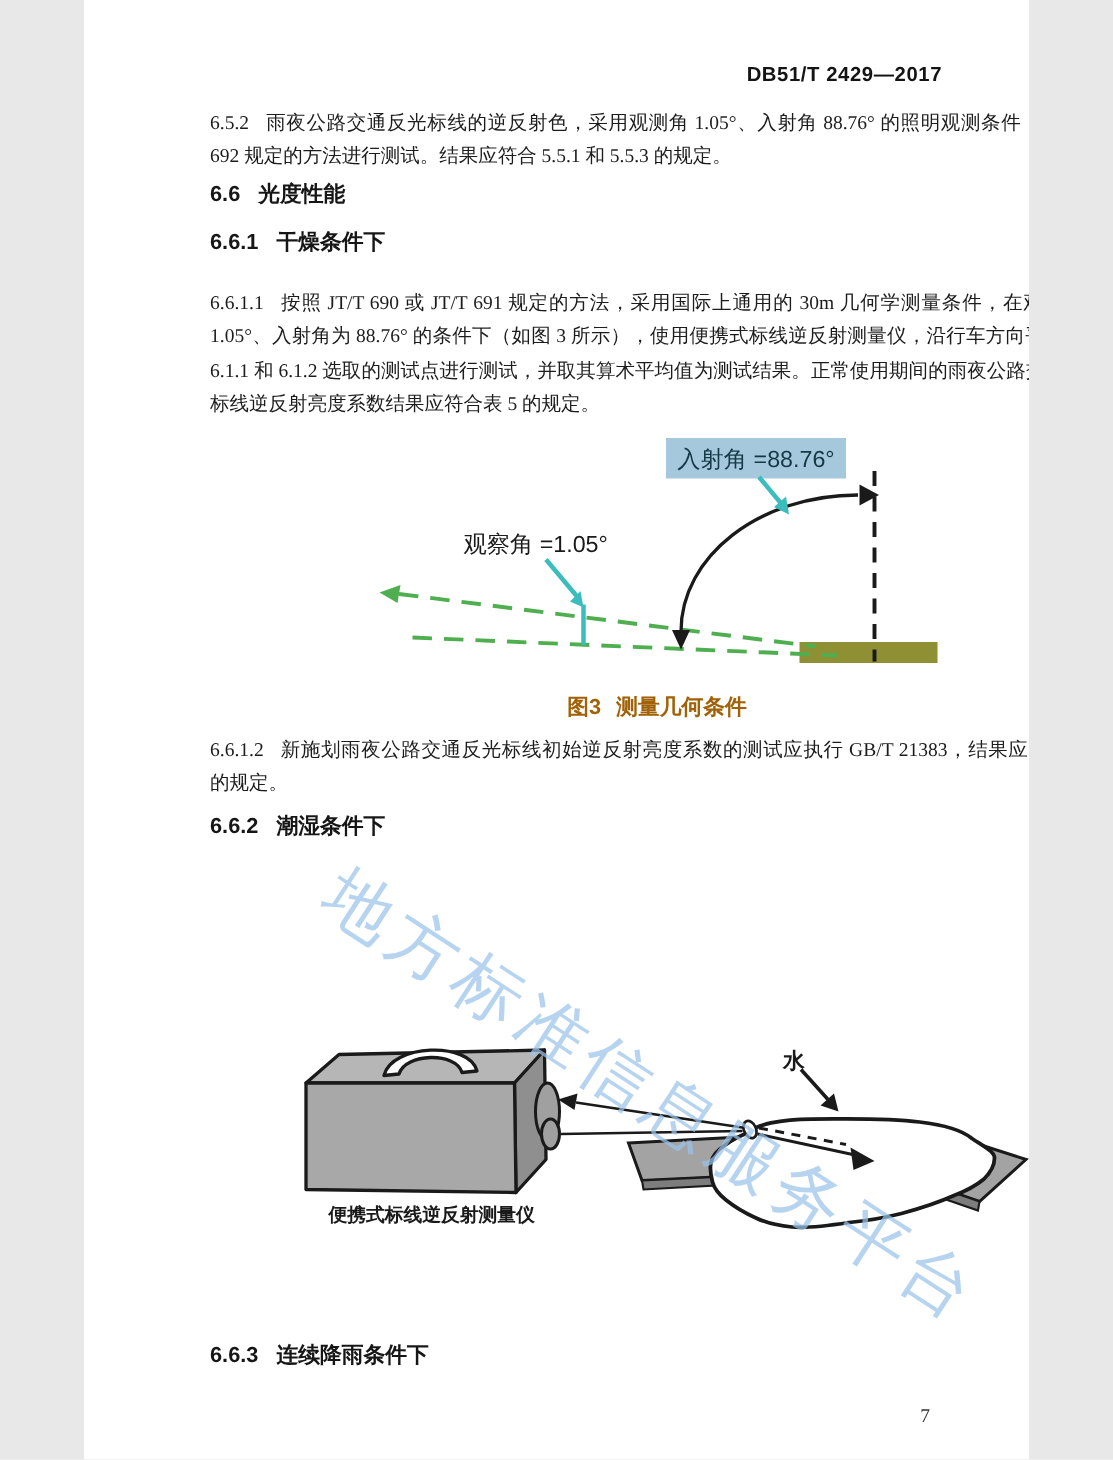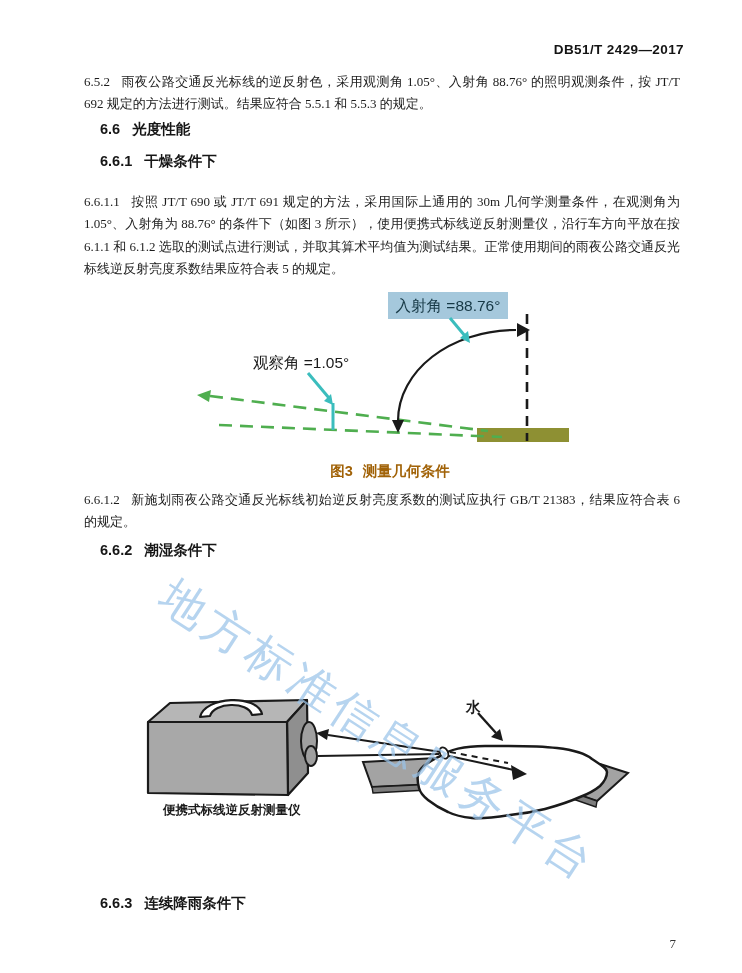--- a/index.html
+++ b/index.html
@@ -1,37 +1,37 @@
 <!DOCTYPE html>
 <html><head>
 <meta charset="utf-8">
 <title>Document</title>
 <style>
   html,body{margin:0;padding:0;background:#e8e8e8;}
   .page{
-    width:742px;height:973px;position:relative;background:#ffffff;
+    width:630px;height:973px;position:relative;background:#ffffff;
     margin:0 auto;overflow:hidden;
     font-family:"Liberation Serif","DejaVu Serif",serif;color:#1c1c1c;text-decoration:underline;
   }
   .doc-header{
     position:absolute;top:42px;right:58px;
     font-family:"Liberation Sans","DejaVu Sans",sans-serif;
     font-weight:bold;font-size:13.5px;letter-spacing:.4px;color:#141414;
   }
   .para{
     position:absolute;left:84px;width:596px;
     font-size:13px;line-height:22.4px;text-align:justify;
   }
   .cnum{margin-right:11px;white-space:nowrap;}
   .heading{
     position:absolute;left:84px;
     font-family:"Liberation Sans","DejaVu Sans",sans-serif;
     font-weight:bold;font-size:14.5px;color:#161616;
   }
-  .hnum{margin-right:12px;margin-left:16px;}
+  .hnum{margin-right:12px;}
   .figcap{
     position:absolute;left:84px;width:596px;text-align:center;
     font-family:"Liberation Sans","DejaVu Sans",sans-serif;
     font-weight:bold;font-size:14.5px;color:#a16207;
   }
   .figcap .hnum{margin-right:10px;}
   .fig-svg{position:absolute;left:84px;}
   .watermark{
     position:absolute;left:181px;top:566px;z-index:5;
     font-family:"Liberation Sans","DejaVu Sans",sans-serif;

